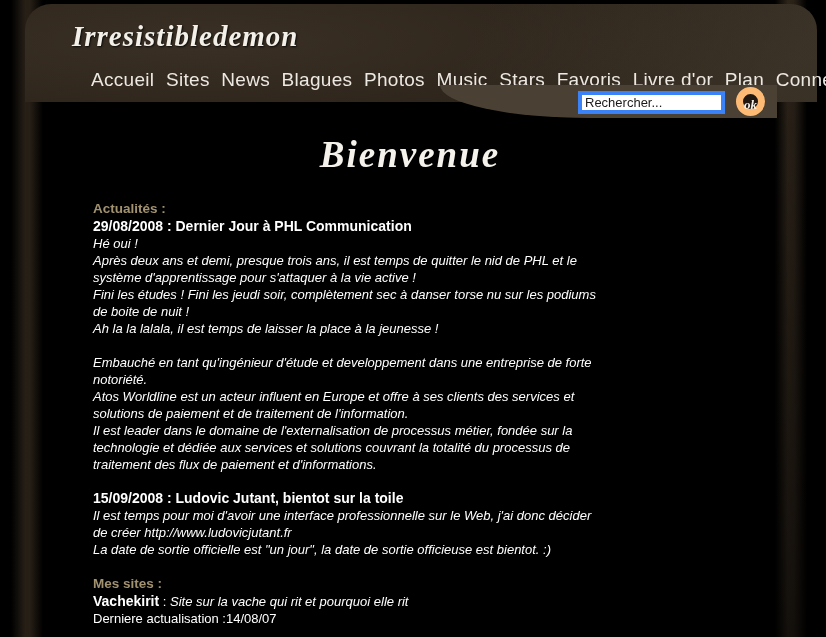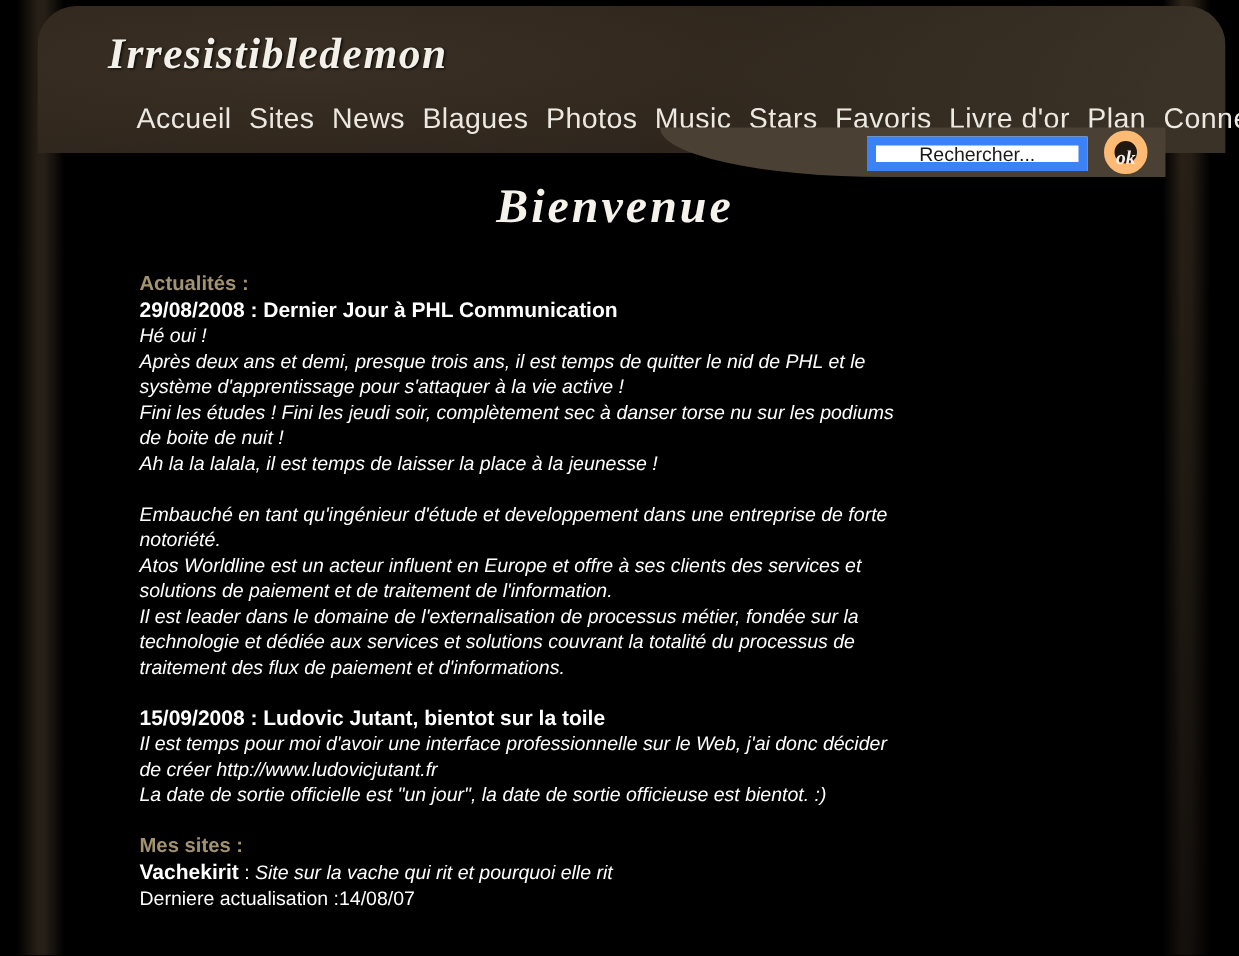--- a/index.html
+++ b/index.html
@@ -42,40 +42,40 @@
   .nav a { color:#ece8e2; text-decoration:none; cursor:pointer; }
   .nav a + a { margin-left:6px; }
   
   .band {
     position:absolute; left:440px; top:85px; width:337px; height:33px; z-index:3;
     background:#4a4134;
     border-bottom-left-radius:150px 33px;
   }
   .search-input {
     position:absolute; left:138px; top:6px; width:147px; height:23px;
-    background:#fff; border:6px solid #3b82f6; border-radius:0;
+    background:#fff; border:4px solid #3b82f6; border-radius:0;
     font-family:"Liberation Sans", sans-serif; font-size:13px; color:#1a1a1a;
-    padding:0 3px; outline:none;text-align:center;
+    padding:0 3px; outline:none;
   }
   .ok-button {
     position:absolute; left:296px; top:2px; width:29px; height:29px;
     border-radius:50%; background:#1f1710; border:7px solid #fdba74;
     color:#f3f0ea; font-family:cursive; font-style:italic; font-weight:bold;
     font-size:13px; line-height:22px; text-align:center; cursor:pointer;
     display:block;
   }
   
   .content {
     position:absolute; left:43px; top:85px; width:734px; height:552px; z-index:2;
     color:#fff;
   }
   .page-title {
-    margin-top:34px; text-align:center;
+    margin-top:48px; text-align:center;
     font-family:cursive; font-style:italic; font-weight:bold;
-    font-size:32px; color:#f5f2ec; letter-spacing:2px;
+    font-size:37px; color:#f5f2ec; letter-spacing:2px;
   }
   .text-col { margin:24px 0 0 50px; width:656px; font-size:13px; line-height:17px; }
   .section-title {
     display:inline-block; color:#a2926f; font-weight:bold; font-size:13.5px;
     margin-bottom:1px;
   }
   .news-item { margin-bottom:17px; }
   .news-header { font-weight:bold; font-size:14px; color:#fff; line-height:17px; }
   .news-body { font-style:italic; color:#fff; white-space:pre-line; }
   .sites-section { margin-top:8px; }

